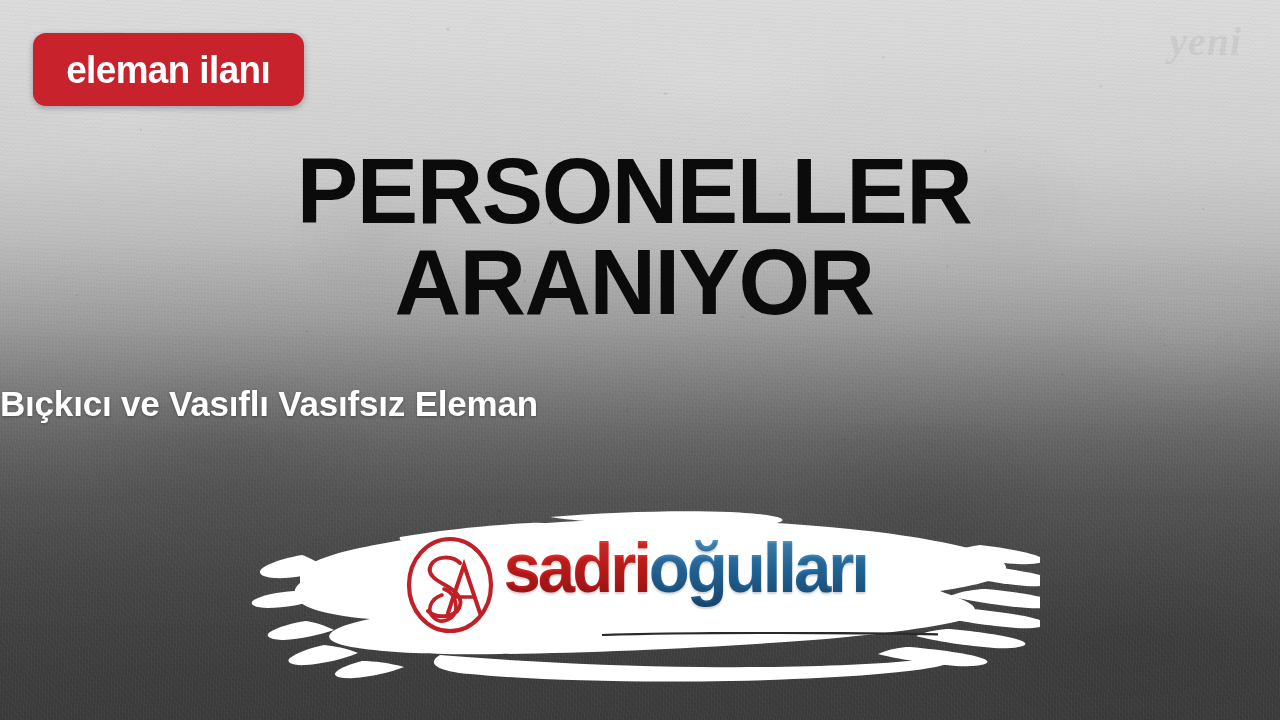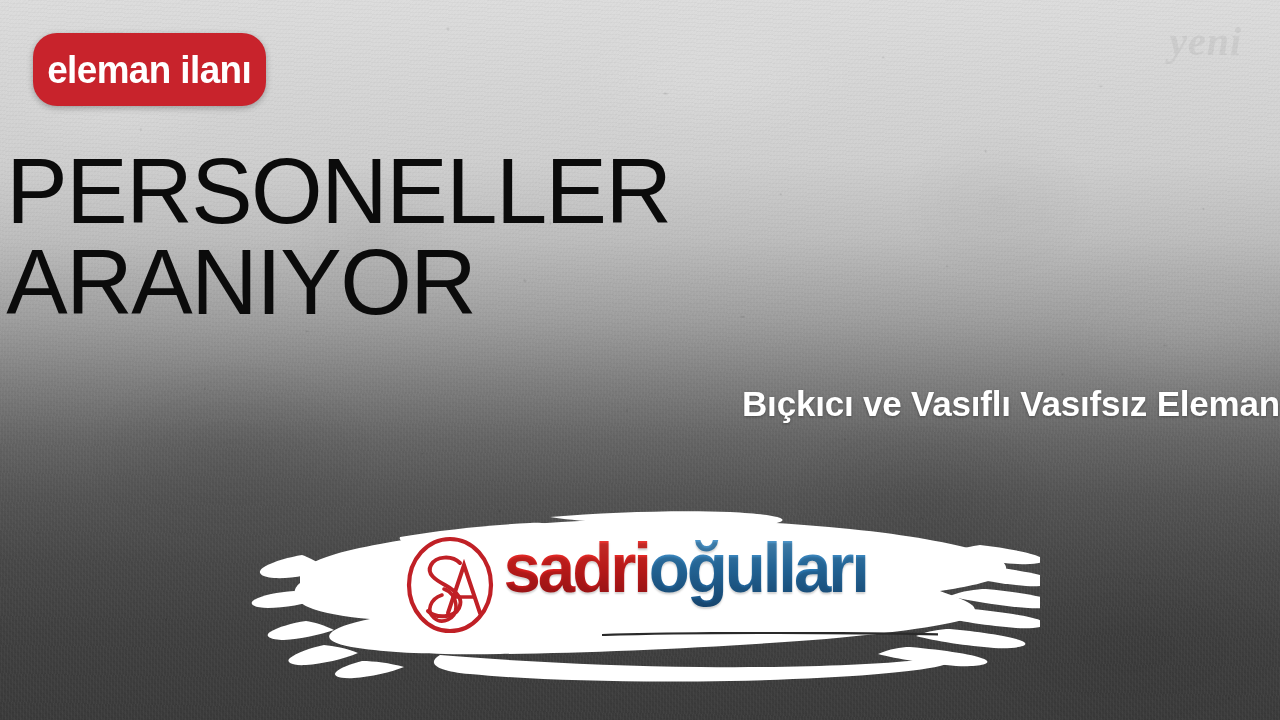--- a/index.html
+++ b/index.html
@@ -113,23 +113,23 @@
     font-family: Liberation Serif, serif;
     font-style: italic;
     user-select: none;
   }
 
   
   .badge {
     position: absolute;
     left: 33px;
     top: 33px;
-    width: 233px;
+    width: 271px;
     height: 73px;
-    border-radius: 24px;
+    border-radius: 13px;
     background: #c8232c;
     box-shadow: 0 2px 6px rgba(0,0,0,.28);
     display: flex;
     align-items: center;
     justify-content: center;
   }
   .badge-label {
     color: #ffffff;
     font-size: 38px;
     font-weight: 700;
@@ -138,35 +138,36 @@
     white-space: nowrap;
     transform: scaleX(.97);
   }
 
   
   .headline {
     position: absolute;
     left: 0;
     right: 12px;
     top: 146px;
+    text-align: center;
     color: #0b0b0b;
     font-size: 93px;
-    font-weight: 400;
+    font-weight: 700;
     line-height: .98;
     letter-spacing: -1.5px;
   }
   .headline .line { display: block; transform: scaleX(.99); }
 
   
   .subtitle {
     position: absolute;
     left: 0;
     right: 0;
     top: 384px;
-    text-align: right;
+    text-align: left;
     color: #ffffff;
     font-size: 35px;
     font-weight: 700;
     letter-spacing: -.2px;
     text-shadow: 0 1px 3px rgba(0,0,0,.35);
   }
 
   
   .brush-wrap {
     position: absolute;

